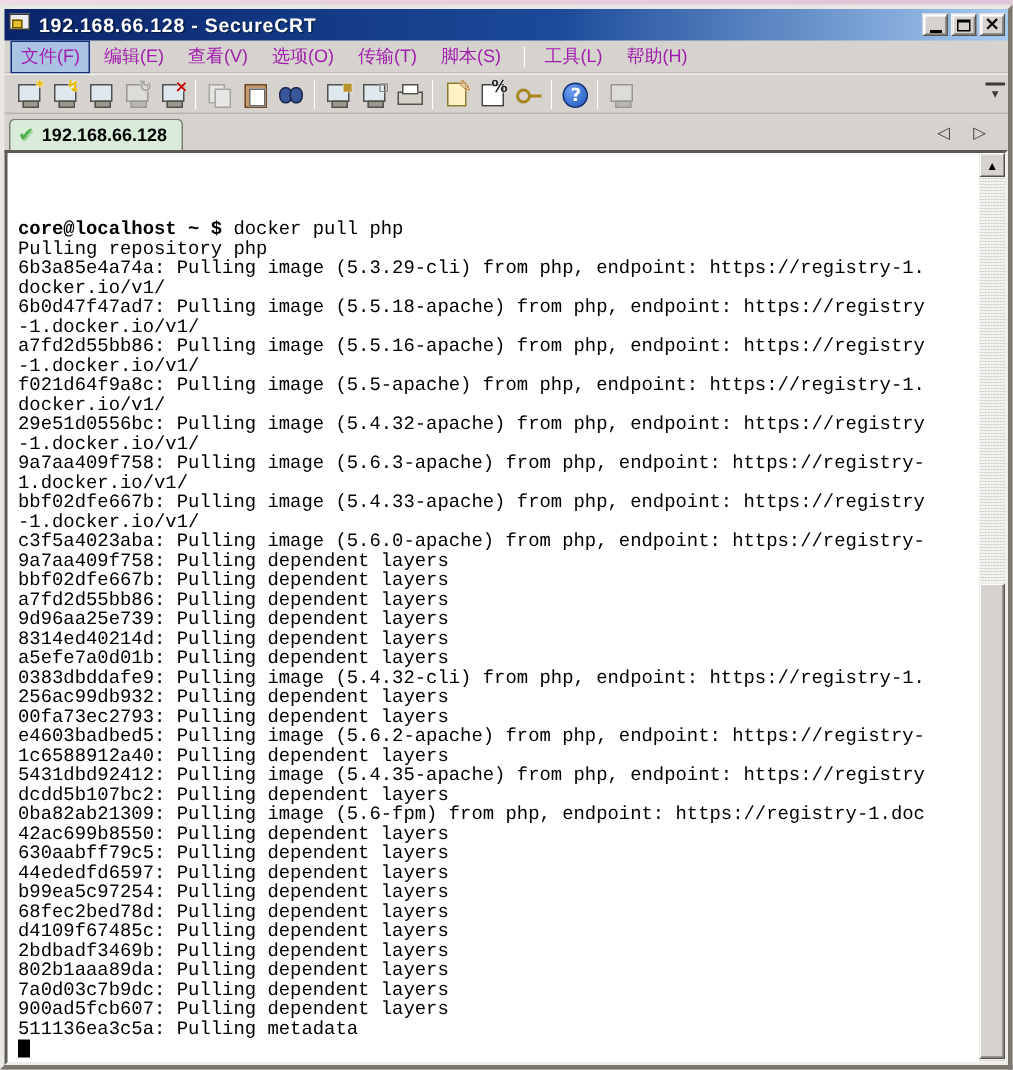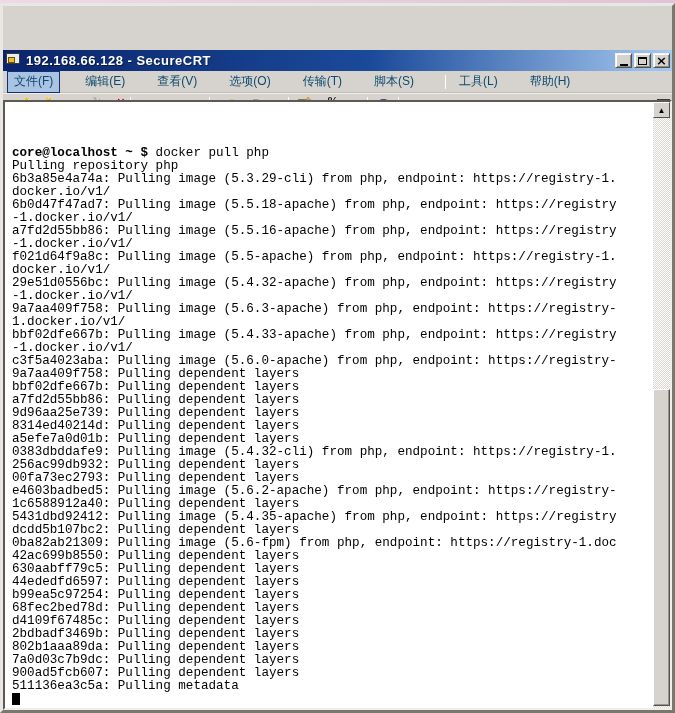--- a/index.html
+++ b/index.html
@@ -8,41 +8,41 @@
   #desktop-strip { height:3px; width:675px; background:linear-gradient(90deg,#efd9e9,#dfc3d8); }
 
   #app-window { position:absolute; left:0; top:3px; width:675px; height:710px;
     background:#d6d3ce;
     border:3px solid #d6d3ce;
     border-top-color:#e9e7e2; border-left-color:#e9e7e2;
     border-right-color:#7a776f; border-bottom-color:#7a776f; }
 
   
   #title-bar { height:21px; display:flex; align-items:center; padding:0 2px;
-    background:linear-gradient(90deg,#0a246a 0%,#1b4a9a 55%,#a6caf0 100%);margin-top:44px; }
+    background:linear-gradient(90deg,#0a246a 0%,#1b4a9a 55%,#a6caf0 100%); }
   #app-icon { width:16px; height:15px; position:relative; margin:0 4px 0 1px; flex:none; }
   #app-icon .scr { position:absolute; left:0; top:0; width:14px; height:11px;
     background:#e9edf2; border:1px solid #3a3a3a; }
   #app-icon .lock { position:absolute; left:2px; top:4px; width:7px; height:6px;
     background:#e8c22a; border:1px solid #6a5400; }
   #window-title { color:#fff; font-weight:bold; font-size:13px; letter-spacing:.5px;
     white-space:nowrap; flex:1; text-shadow:1px 1px 0 rgba(0,0,0,.45); }
   .win-btn { width:17px; height:15px; margin-left:2px; flex:none; background:#d6d3ce;
     border:1px solid; border-color:#f4f2ee #55524c #55524c #f4f2ee;
     box-shadow:inset 1px 1px 0 #fff, inset -1px -1px 0 #8f8c85;
     display:flex; align-items:center; justify-content:center;
     font:bold 11px "DejaVu Sans",sans-serif; color:#000; }
   .win-btn.min span { display:block; width:8px; height:2px; background:#000; margin-top:8px; }
   .win-btn.max span { display:block; width:9px; height:8px; border:1px solid #000; border-top-width:2px; }
   .win-btn.cls span { font-weight:bold; font-size:13px; line-height:13px; }
 
   
   #menu-bar { height:22px; display:flex; align-items:center; padding:1px 4px 0 4px;
     font-size:12px; border-bottom:1px solid #c1beb6; }
-  .menu-item { padding:2px 7px 3px 7px; margin-right:18px; white-space:nowrap; color:#0c4a6e;text-align:right; }
+  .menu-item { padding:2px 7px 3px 7px; margin-right:2px; white-space:nowrap; color:#a21caf;text-align:right; }
   .menu-item.hl { background:#abc3e2; border:1px solid #10307a; padding:1px 6px 2px 6px; }
   .menu-sep { width:1px; height:14px; background:#9a968c; border-right:1px solid #fff; margin:0 6px; }
 
   
   #toolbar { height:27px; display:flex; align-items:center; padding:0 4px;
     border-top:1px solid #f2f0ec; border-bottom:1px solid #b9b5ab; position:relative; }
   .tb-btn { width:24px; height:22px; display:flex; align-items:center; justify-content:center; }
   .tb-btn.disabled { opacity:.45; filter:grayscale(1); }
   .tb-sep { width:1px; height:20px; background:#9a968c; border-right:1px solid #fff; margin:0 3px; flex:none; }
   .ic { display:inline-block; width:17px; height:16px; position:relative;

